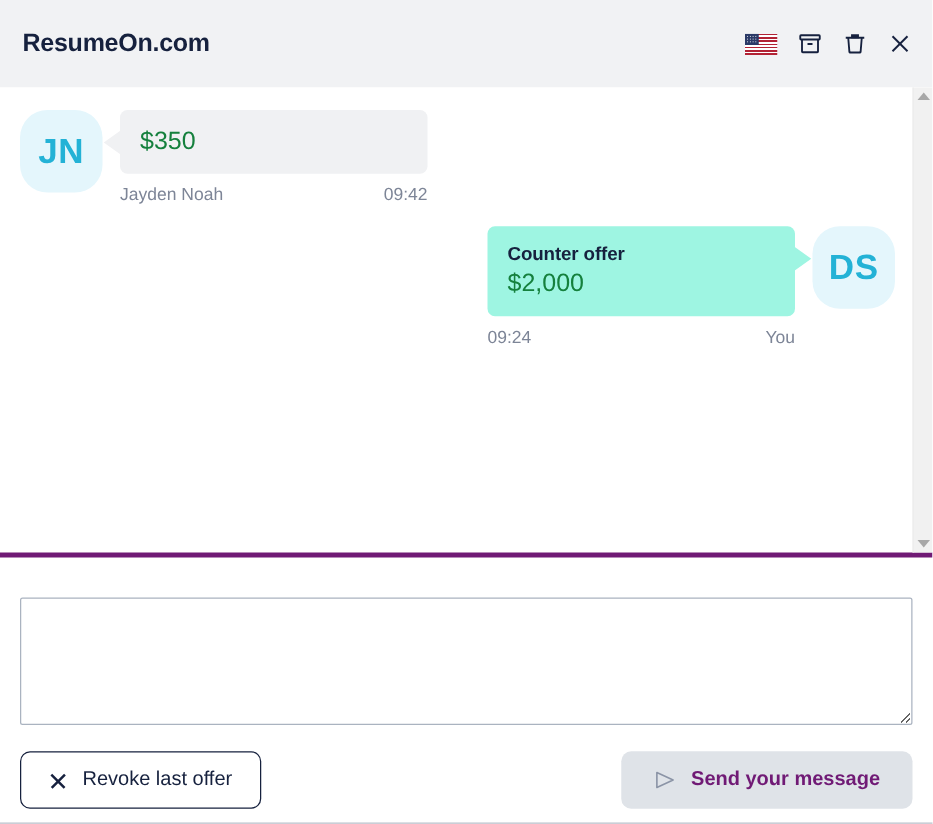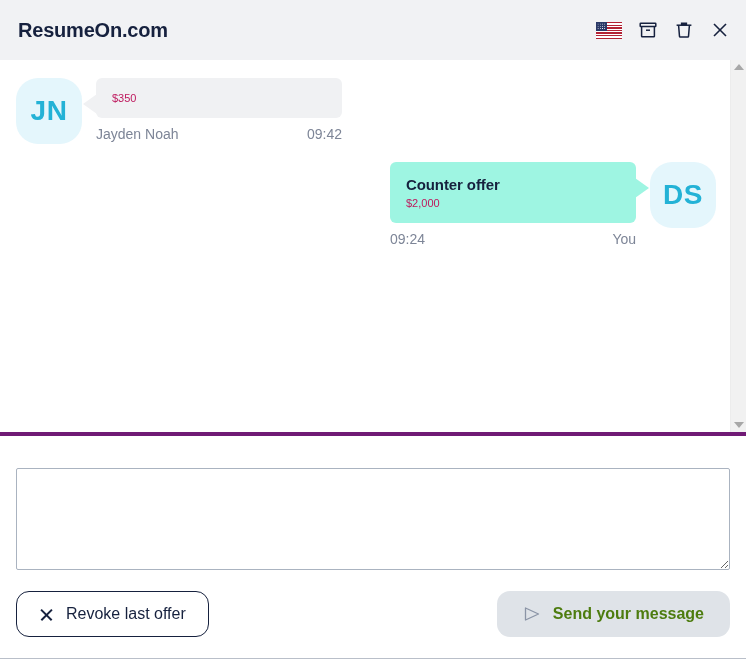--- a/index.html
+++ b/index.html
@@ -11,21 +11,21 @@
     width: 746px;
     height: 659px;
     background: #ffffff;
     font-family: "Liberation Sans", sans-serif;
     color: #16213e;
     overflow: hidden;
   }
 
   
   .header {
-    height: 60px;
+    height: 70px;
     background: #f1f2f4;
     display: flex;
     align-items: center;
     justify-content: space-between;
     padding: 0 16px 0 18px;
   }
   .header-title {
     font-size: 20px;
     font-weight: 600;
     letter-spacing: -0.2px;
@@ -173,23 +173,23 @@
     border-left: 14px solid #9ef5e2;
   }
   .bubble-title {
     font-size: 15px;
     font-weight: 700;
     color: #16213e;
     margin-bottom: 4px;
     letter-spacing: -0.1px;
   }
   .bubble-amount {
-    font-size: 11px;
+    font-size: 20px;
     font-weight: 400;
-    color: #be185d;
+    color: #15803d;
   }
 
   .meta {
     display: flex;
     justify-content: space-between;
     font-size: 14px;
     color: #7d8597;
     margin-top: 8px;
     gap: 40px;
   }
@@ -222,34 +222,34 @@
     justify-content: space-between;
     align-items: center;
     padding: 21px 16px 0 16px;
   }
   .btn {
     display: inline-flex;
     align-items: center;
     gap: 12px;
     font-family: "Liberation Sans", sans-serif;
     font-size: 16px;
-    border-radius: 13px;
+    border-radius: 8px;
     cursor: pointer;
   }
   .btn-revoke {
     background: #ffffff;
     border: 1px solid #16213e;
     color: #16213e;
     padding: 13px 22px;
     font-weight: 400;
   }
   .btn-send {
     background: #dfe3e8;
     border: none;
-    color: #4d7c0f;
+    color: #701a75;
     padding: 14px 26px;
     font-weight: 600;
     cursor: default;
   }
   .x-glyph {
     display: inline-block;
     width: 15px; height: 15px;
     position: relative;
   }
   .x-glyph::before, .x-glyph::after {

